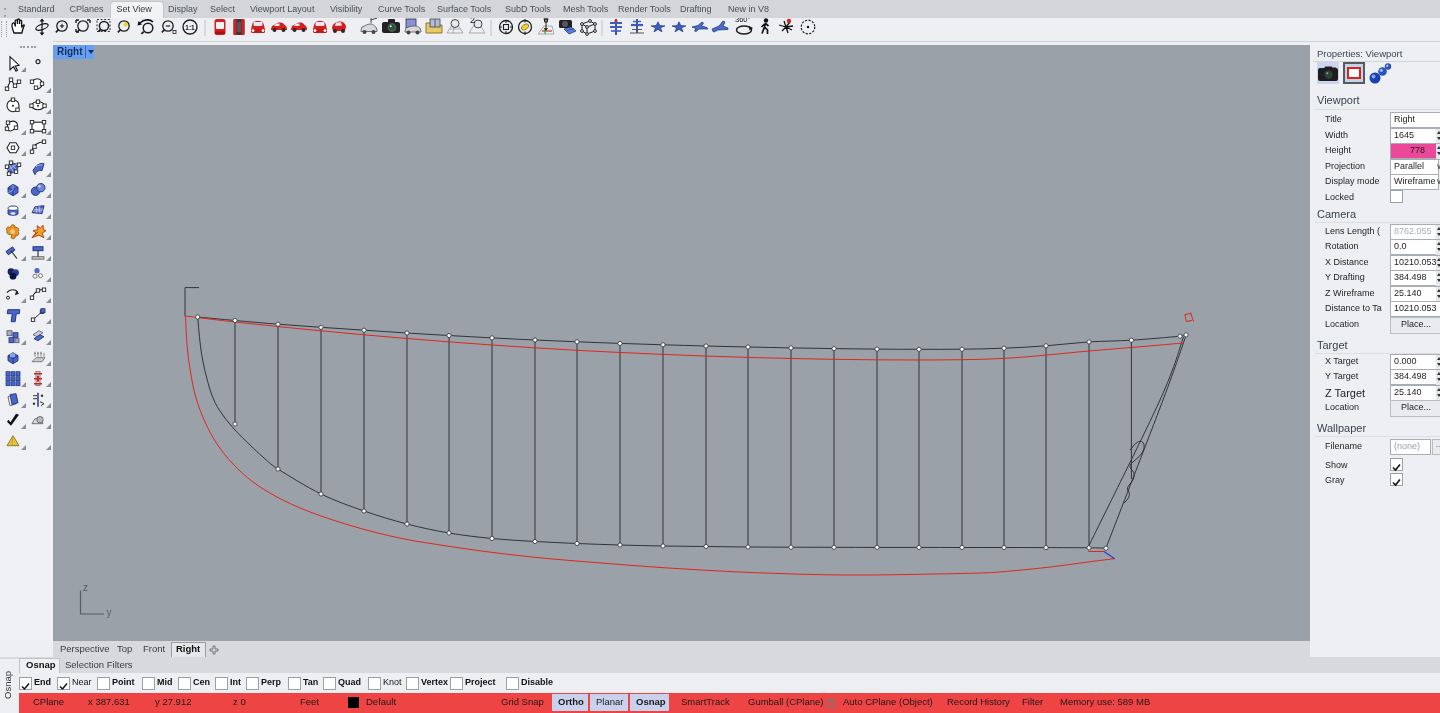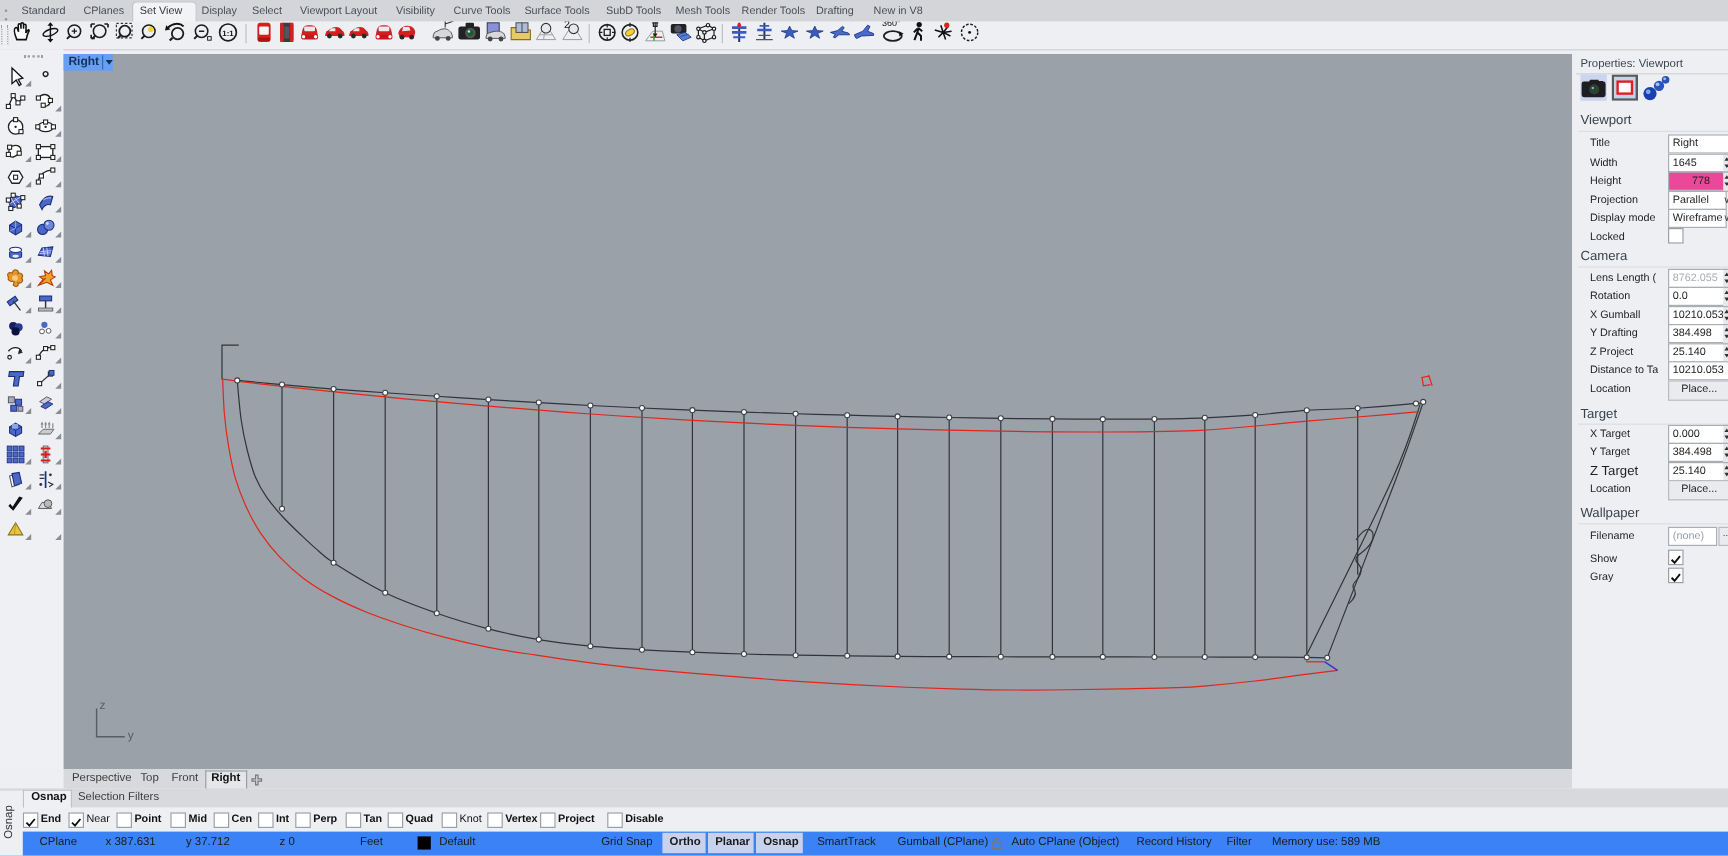--- a/index.html
+++ b/index.html
@@ -684,33 +684,33 @@
     <div style="position:absolute;left:123px;top:178.5px;width:6px;height:15px;background:#e6e8eb;border:1px solid #a9aeb5;border-left:none">
       <div style="position:absolute;left:1px;top:2px;width:0;height:0;border-left:2.5px solid transparent;border-right:2.5px solid transparent;border-bottom:3.5px solid #333"></div>
       <div style="position:absolute;left:1px;top:8px;width:0;height:0;border-left:2.5px solid transparent;border-right:2.5px solid transparent;border-top:3.5px solid #333"></div>
     </div>
     <div style="position:absolute;left:12px;top:196.0px;font-size:9px;color:#1e1e1e;white-space:nowrap;width:64px;overflow:hidden">Rotation</div>
     <div style="position:absolute;left:77px;top:194.0px;width:44px;height:13px;background:#fff;border:1px solid #a9aeb5;font-size:9px;color:#1e1e1e;padding:1px 0 0 3px;white-space:nowrap;overflow:hidden">0.0</div>
     <div style="position:absolute;left:123px;top:194.0px;width:6px;height:15px;background:#e6e8eb;border:1px solid #a9aeb5;border-left:none">
       <div style="position:absolute;left:1px;top:2px;width:0;height:0;border-left:2.5px solid transparent;border-right:2.5px solid transparent;border-bottom:3.5px solid #333"></div>
       <div style="position:absolute;left:1px;top:8px;width:0;height:0;border-left:2.5px solid transparent;border-right:2.5px solid transparent;border-top:3.5px solid #333"></div>
     </div>
-    <div style="position:absolute;left:12px;top:211.5px;font-size:9px;color:#1e1e1e;white-space:nowrap;width:64px;overflow:hidden">X Gumball</div>
+    <div style="position:absolute;left:12px;top:211.5px;font-size:9px;color:#1e1e1e;white-space:nowrap;width:64px;overflow:hidden">X Distance</div>
     <div style="position:absolute;left:77px;top:209.5px;width:44px;height:13px;background:#fff;border:1px solid #a9aeb5;font-size:9px;color:#1e1e1e;padding:1px 0 0 3px;white-space:nowrap;overflow:hidden">10210.053</div>
     <div style="position:absolute;left:123px;top:209.5px;width:6px;height:15px;background:#e6e8eb;border:1px solid #a9aeb5;border-left:none">
       <div style="position:absolute;left:1px;top:2px;width:0;height:0;border-left:2.5px solid transparent;border-right:2.5px solid transparent;border-bottom:3.5px solid #333"></div>
       <div style="position:absolute;left:1px;top:8px;width:0;height:0;border-left:2.5px solid transparent;border-right:2.5px solid transparent;border-top:3.5px solid #333"></div>
     </div>
     <div style="position:absolute;left:12px;top:227.0px;font-size:9px;color:#1e1e1e;white-space:nowrap;width:64px;overflow:hidden">Y Drafting</div>
     <div style="position:absolute;left:77px;top:225.0px;width:44px;height:13px;background:#fff;border:1px solid #a9aeb5;font-size:9px;color:#1e1e1e;padding:1px 0 0 3px;white-space:nowrap;overflow:hidden">384.498</div>
     <div style="position:absolute;left:123px;top:225.0px;width:6px;height:15px;background:#e6e8eb;border:1px solid #a9aeb5;border-left:none">
       <div style="position:absolute;left:1px;top:2px;width:0;height:0;border-left:2.5px solid transparent;border-right:2.5px solid transparent;border-bottom:3.5px solid #333"></div>
       <div style="position:absolute;left:1px;top:8px;width:0;height:0;border-left:2.5px solid transparent;border-right:2.5px solid transparent;border-top:3.5px solid #333"></div>
     </div>
-    <div style="position:absolute;left:12px;top:242.5px;font-size:9px;color:#1e1e1e;white-space:nowrap;width:64px;overflow:hidden">Z Project</div>
+    <div style="position:absolute;left:12px;top:242.5px;font-size:9px;color:#1e1e1e;white-space:nowrap;width:64px;overflow:hidden">Z Wireframe</div>
     <div style="position:absolute;left:77px;top:240.5px;width:44px;height:13px;background:#fff;border:1px solid #a9aeb5;font-size:9px;color:#1e1e1e;padding:1px 0 0 3px;white-space:nowrap;overflow:hidden">25.140</div>
     <div style="position:absolute;left:123px;top:240.5px;width:6px;height:15px;background:#e6e8eb;border:1px solid #a9aeb5;border-left:none">
       <div style="position:absolute;left:1px;top:2px;width:0;height:0;border-left:2.5px solid transparent;border-right:2.5px solid transparent;border-bottom:3.5px solid #333"></div>
       <div style="position:absolute;left:1px;top:8px;width:0;height:0;border-left:2.5px solid transparent;border-right:2.5px solid transparent;border-top:3.5px solid #333"></div>
     </div>
     <div style="position:absolute;left:12px;top:258.0px;font-size:9px;color:#1e1e1e;white-space:nowrap;width:64px;overflow:hidden">Distance to Ta</div>
     <div style="position:absolute;left:77px;top:256.0px;width:50px;height:13px;background:#fff;border:1px solid #a9aeb5;font-size:9px;color:#1e1e1e;padding:1px 0 0 3px;white-space:nowrap;overflow:hidden">10210.053</div>
     <div style="position:absolute;left:12px;top:274.0px;font-size:9px;color:#1e1e1e;white-space:nowrap;width:64px;overflow:hidden">Location</div>
     <div style="position:absolute;left:77px;top:272.0px;width:50px;height:14px;background:#e9ebee;border:1px solid #b9bcc1;font-size:9px;color:#1e1e1e;text-align:center;padding-top:1px">Place...</div>
     <div style="position:absolute;left:4px;top:293.5px;font-size:11px;color:#39424e">Target</div>
@@ -789,36 +789,36 @@
     <span style="position:absolute;left:338px;top:4px;font-size:9px;font-weight:bold;color:#111">Quad</span>
     <div style="position:absolute;left:368px;top:4px;width:11px;height:11px;background:#fff;border:1px solid #9aa0a8"></div>
     <span style="position:absolute;left:383px;top:4px;font-size:9px;font-weight:normal;color:#111">Knot</span>
     <div style="position:absolute;left:406px;top:4px;width:11px;height:11px;background:#fff;border:1px solid #9aa0a8"></div>
     <span style="position:absolute;left:421px;top:4px;font-size:9px;font-weight:bold;color:#111">Vertex</span>
     <div style="position:absolute;left:450px;top:4px;width:11px;height:11px;background:#fff;border:1px solid #9aa0a8"></div>
     <span style="position:absolute;left:465px;top:4px;font-size:9px;font-weight:bold;color:#111">Project</span>
     <div style="position:absolute;left:506px;top:4px;width:11px;height:11px;background:#fff;border:1px solid #9aa0a8"></div>
     <span style="position:absolute;left:521px;top:4px;font-size:9px;font-weight:bold;color:#111">Disable</span>
   </div>
-<div style="position:absolute;left:0;top:693px;width:1440px;height:20px;background:#3b82f6;font-size:9.5px;color:#1a1a1a">
+<div style="position:absolute;left:0;top:693px;width:1440px;height:20px;background:#ef4444;font-size:9.5px;color:#1a1a1a">
     <div style="position:absolute;left:5px;top:4px;width:11px;height:11px;border:1.5px solid #222">
       <div style="position:absolute;left:0px;top:0px;width:4px;height:8px;background:#222"></div>
     </div>
     <span style="position:absolute;left:33px;top:4px">CPlane</span>
     <span style="position:absolute;left:88px;top:4px">x 387.631</span>
-    <span style="position:absolute;left:155px;top:4px">y 37.712</span>
+    <span style="position:absolute;left:155px;top:4px">y 27.912</span>
     <span style="position:absolute;left:233px;top:4px">z 0</span>
     <span style="position:absolute;left:300px;top:4px">Feet</span>
     <div style="position:absolute;left:348px;top:4px;width:11px;height:11px;background:#000"></div>
     <span style="position:absolute;left:366px;top:4px">Default</span>
     <span style="position:absolute;left:501px;top:4px">Grid Snap</span>
     <div style="position:absolute;left:552px;top:1px;width:36px;height:17px;background:#c9d1ec"></div>
     <span style="position:absolute;left:558px;top:4px;font-weight:bold">Ortho</span>
     <div style="position:absolute;left:590px;top:1px;width:38px;height:17px;background:#c9d1ec"></div>
-    <span style="position:absolute;left:596px;top:4px;font-weight:bold">Planar</span>
+    <span style="position:absolute;left:596px;top:4px;font-weight:normal">Planar</span>
     <div style="position:absolute;left:630px;top:1px;width:39px;height:17px;background:#c9d1ec"></div>
     <span style="position:absolute;left:636px;top:4px;font-weight:bold">Osnap</span>
     <span style="position:absolute;left:681px;top:4px">SmartTrack</span>
     <span style="position:absolute;left:748px;top:4px">Gumball (CPlane)</span>
     <svg style="position:absolute;left:826px;top:4px" width="10" height="11" viewBox="0 0 10 11">
       <rect x="1.5" y="4.5" width="7" height="5.5" fill="none" stroke="#777" stroke-width="1.2"></rect>
       <path d="M3,4.5 L3,3 C3,0.8 7,0.8 7,3 L7,4.5" fill="none" stroke="#777" stroke-width="1.2"></path>
     </svg>
     <span style="position:absolute;left:843px;top:4px">Auto CPlane (Object)</span>
     <span style="position:absolute;left:947px;top:4px">Record History</span>

